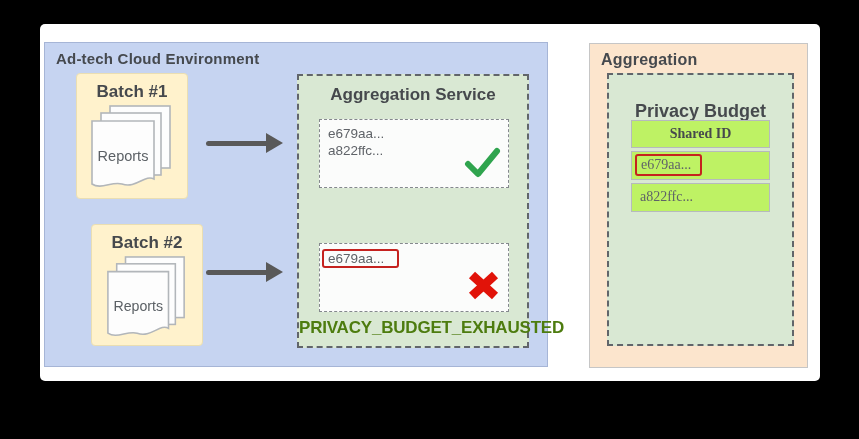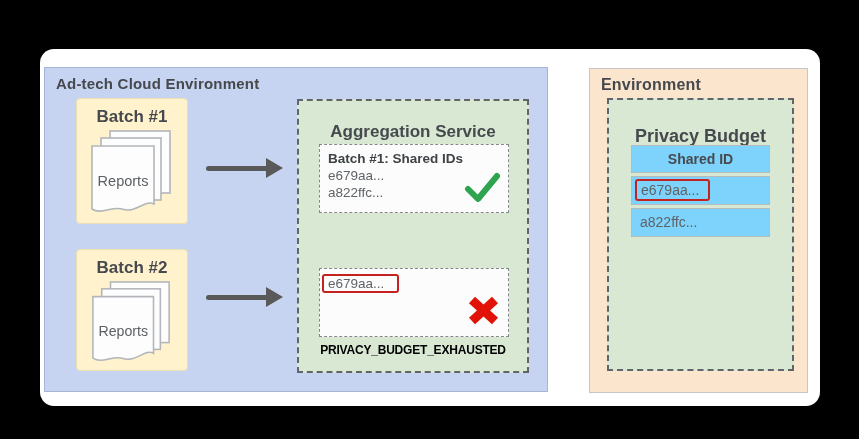--- a/index.html
+++ b/index.html
@@ -1,97 +1,97 @@
 <!DOCTYPE html>
 <html><head>
 <meta charset="utf-8">
 <style>
   html,body { margin:0; padding:0; background:#000; }
   .stage {
     position:relative; width:859px; height:439px; background:#000;
     font-family:"Liberation Sans", sans-serif; overflow:hidden;
   }
   .card {
-    position:absolute; left:40px; top:49px; width:780px; height:357px;
-    background:#ffffff; border-radius:14px;
+    position:absolute; left:40px; top:24px; width:780px; height:357px;
+    background:#ffffff; border-radius:5px;
   }
   
   .adtech {
     position:absolute; left:4px; top:18px; width:504px; height:325px;
     background:#c6d4f1; border:1px solid #a6b5d6; box-sizing:border-box;
   }
   .env-label {
     position:absolute; left:11px; top:7px;
     font-weight:bold; font-size:15px; color:#45494e; letter-spacing:.2px;
     white-space:nowrap;
   }
   .batch {
     position:absolute; left:31px; width:112px;
     background:#fff2cc; border:1px solid #eadeb2; border-radius:4px;
     box-sizing:border-box; text-align:center;
   }
   .batch1 { top:30px; height:126px; }
-  .batch2 { top:181px; height:122px; }
+  .batch2 { top:181px; height:122px;margin-left:15px; }
   .batch-title { margin-top:8px; font-weight:bold; font-size:17px; color:#46494d; }
   .stack { display:block; margin:3px auto 0 auto; }
   
   .arrow { position:absolute; left:161px; width:78px; height:20px; }
   .arrow1 { top:90px; }
   .arrow2 { top:219px; }
   .arrow .shaft {
     position:absolute; left:0; top:8px; width:62px; height:5px;
     background:#595959; border-radius:3px;
   }
   .arrow .head {
     position:absolute; left:60px; top:0; width:0; height:0;
     border-top:10px solid transparent; border-bottom:10px solid transparent;
     border-left:17px solid #595959;
   }
   
   .agg {
     position:absolute; left:252px; top:31px; width:232px; height:274px;
     background:#d9e8d3; border:2px dashed #61656a; box-sizing:border-box;
   }
-  .agg-title { text-align:center; margin-top:21px; font-weight:bold; font-size:17px; color:#46494d; }
+  .agg-title { text-align:center; margin-top:9px; font-weight:bold; font-size:17px; color:#46494d; }
   .idbox {
     position:absolute; left:20px; width:190px; height:69px;
     background:#fbfcfb; border:1.5px dashed #84888d; box-sizing:border-box;
     padding:5px 8px; text-align:left;
   }
   .idbox1 { top:43px; }
   .idbox2 { top:167px; }
   .idbox-title { font-weight:bold; font-size:13.5px; color:#3f4246; line-height:17px; white-space:nowrap; }
   .idline { font-size:13.5px; color:#5f6368; line-height:17px; }
   .flagged {
     display:inline-block; border:2px solid #c5221f; border-radius:3px;
     padding:0 13px 0 4px; margin-left:-6px; line-height:15px;
   }
   .check-wrap { position:absolute; right:7px; bottom:5px; }
   .cross-wrap { position:absolute; right:9px; bottom:7px; }
   .error-label {
     position:absolute; top:242px; left:0; width:100%; text-align:center;
-    font-weight:bold; font-size:12px; color:#000000; letter-spacing:-0.2px;
+    font-weight:bold; font-size:17px; color:#4d7c0f; letter-spacing:-0.2px;
     white-space:nowrap;
   }
   
   .coordinators {
     position:absolute; left:549px; top:19px; width:219px; height:325px;
     background:#fce5cd; border:1px solid #c6c6c6; box-sizing:border-box;
   }
   .coordinators .env-label { font-size:16px; }
   .pb {
     position:absolute; left:17px; top:29px; width:187px; height:273px;
     background:#d9e8d3; border:2px dashed #61656a; box-sizing:border-box;
   }
   .pb-title { text-align:center; margin-top:26px; font-weight:bold; font-size:18px; color:#46494d; }
   .sid-table { position:absolute; left:22px; top:45px; width:139px; }
   .cell {
-    background:#7dd3fc; border:1px solid #b6babd; box-sizing:border-box;
+    background:#bef264; border:1px solid #b6babd; box-sizing:border-box;
     height:29px; line-height:26px; margin-bottom:3px; font-size:14px;
-    color:#5f6368; padding-left:8px; text-align:left;
+    color:#5f6368; padding-left:8px; text-align:left;font-family:Liberation Serif, serif;
   }
   .cell.header { text-align:center; padding-left:0; font-weight:bold; color:#46494d; height:28px; }
   .cell .flagged { padding:0 9px 0 4px; margin-left:-5px; line-height:18px; }
 </style>
 </head>
 <body>
 
 <div class="stage">
   <div class="card">
 
@@ -124,21 +124,20 @@
       </div>
       <div class="arrow arrow2">
         <span class="shaft"></span>
         <span class="head"></span>
       </div>
 
       <div class="agg">
         <div class="agg-title">Aggregation Service</div>
 
         <div class="idbox idbox1">
-          <div class="idbox-title">Batch #1: Shared IDs</div>
           <div class="idline">e679aa...</div>
           <div class="idline">a822ffc...</div>
           <span class="check-wrap">
             <svg width="37" height="31" viewBox="0 0 37 31">
               <path d="M4 17 L14 27 L33 4" fill="none" stroke="#2fa44e" stroke-width="6" stroke-linecap="round" stroke-linejoin="round"></path>
             </svg>
           </span>
         </div>
 
         <div class="idbox idbox2">
@@ -150,21 +149,21 @@
               <path d="M4 4 L27 25 M27 4 L4 25" fill="none" stroke="#e11309" stroke-width="9" stroke-linecap="butt"></path>
             </svg>
           </span>
         </div>
 
         <div class="error-label">PRIVACY_BUDGET_EXHAUSTED</div>
       </div>
     </section>
 
     <section class="coordinators">
-      <div class="env-label">Environment</div>
+      <div class="env-label">Aggregation</div>
 
       <div class="pb">
         <div class="pb-title">Privacy Budget</div>
 
         <div class="sid-table">
           <div class="cell header">Shared ID</div>
           <div class="cell">
             <span class="flagged">e679aa...</span>
           </div>
           <div class="cell">a822ffc...</div>

